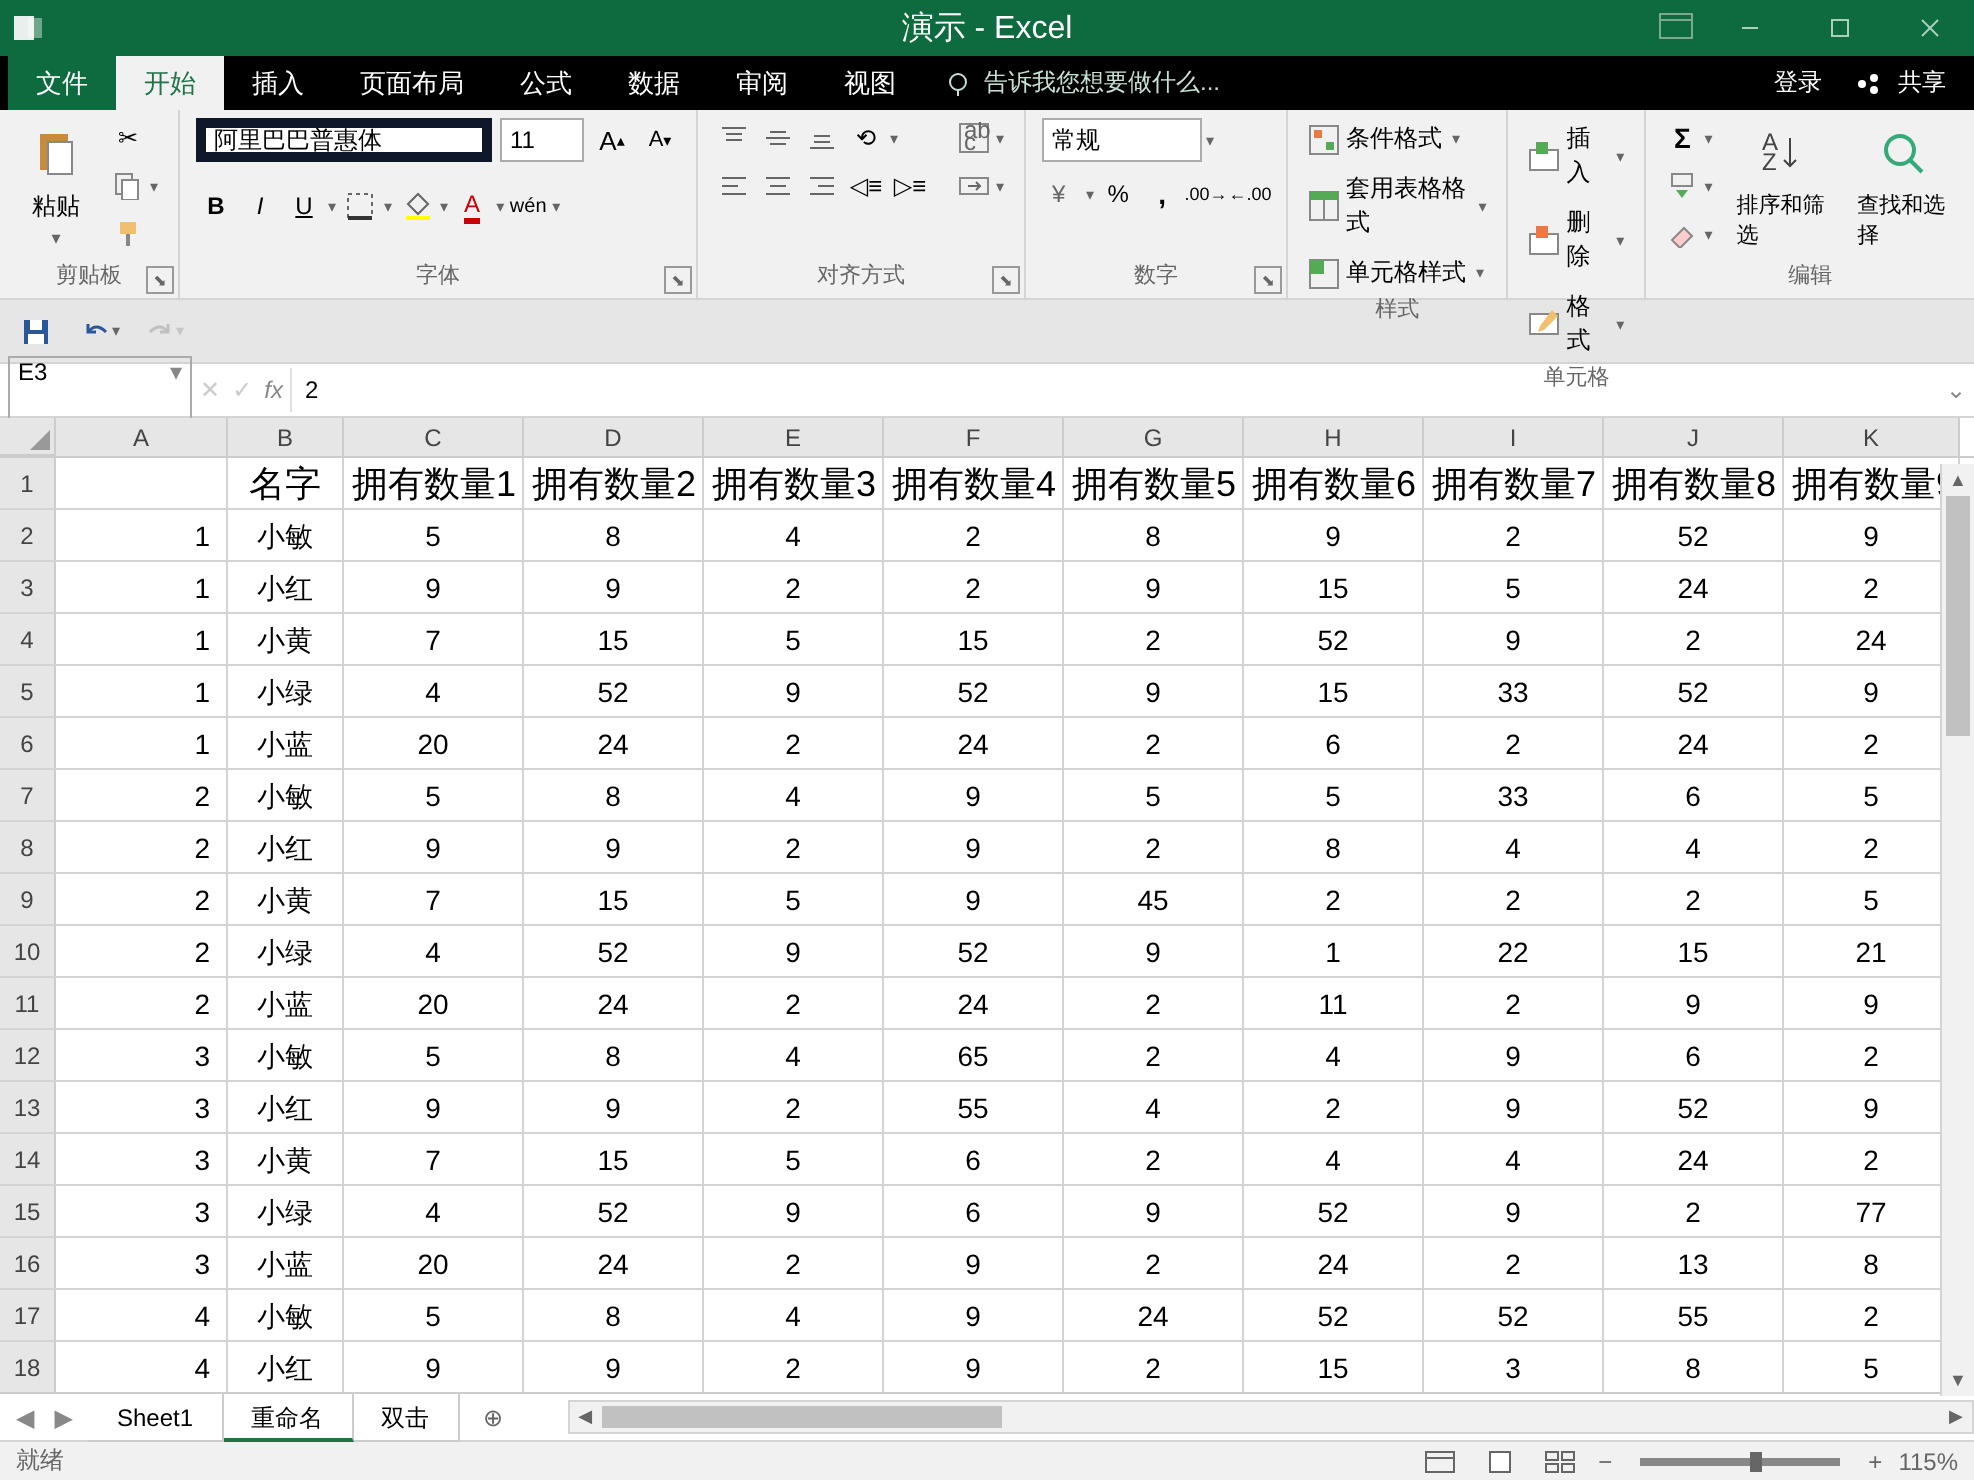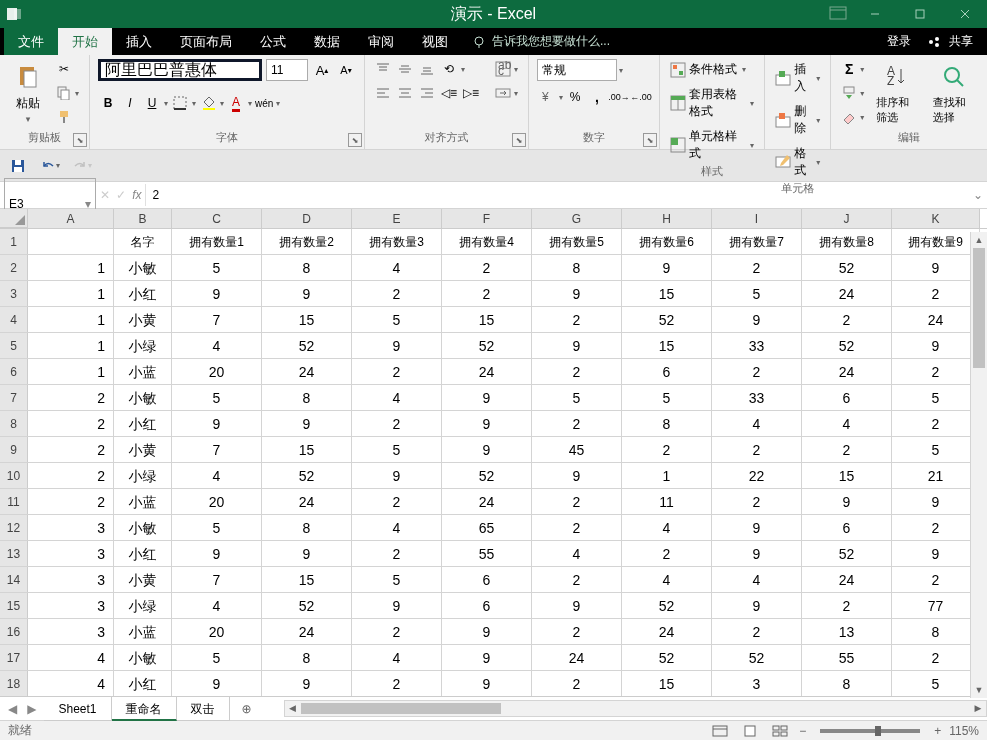--- a/index.html
+++ b/index.html
@@ -22,43 +22,43 @@
 .share{display:flex;align-items:center;gap:8px}
 .ribbon{height:95px;background:#f1f1f1;border-bottom:1px solid #d4d4d4;display:flex}
 .group{border-right:1px solid #d4d4d4;padding:4px 8px 2px;display:flex;flex-direction:column;position:relative}
 .group-label{font-size:11px;color:#666;text-align:center;margin-top:auto;padding-bottom:2px}
 .group-body{flex:1;display:flex;gap:6px;align-items:flex-start}
 .big-btn{display:flex;flex-direction:column;align-items:center;gap:2px;padding:2px 4px;cursor:pointer}
 .big-btn .icn{width:32px;height:32px;display:flex;align-items:center;justify-content:center}
 .small-stack{display:flex;flex-direction:column;gap:4px}
 .small-btn{display:flex;align-items:center;gap:3px;padding:2px;cursor:pointer}
 .small-btn .icn{width:16px;height:16px;display:flex;align-items:center;justify-content:center}
-.font-select{width:164px;height:22px;border:3px solid #0f172a;background:#fff;padding:0 4px;font-size:16px}
+.font-select{width:148px;height:22px;border:5px solid #0f172a;background:#fff;padding:0 4px;font-size:12px}
 .size-select{width:42px;height:22px;border:1px solid #ababab;background:#fff;padding:0 4px;font-size:12px;text-align:left}
 .font-row{display:flex;gap:4px;margin-bottom:6px;align-items:center}
 .btn-row{display:flex;gap:2px;align-items:center}
 .fmt-btn{width:20px;height:20px;display:flex;align-items:center;justify-content:center;cursor:pointer;font-family:Arial;border:1px solid transparent}
 .launcher{position:absolute;right:2px;bottom:2px;width:14px;height:14px;border:1px solid #999;display:flex;align-items:center;justify-content:center;font-size:8px;color:#666}
 .qat{height:32px;background:#e6e6e6;border-bottom:1px solid #d4d4d4;display:flex;align-items:center;padding:0 8px;gap:12px}
 .qat-btn{width:20px;height:20px;display:flex;align-items:center;justify-content:center;cursor:pointer}
 .formula-bar{height:27px;background:#fff;border-bottom:1px solid #d4d4d4;display:flex;align-items:center}
-.name-box{width:92px;height:34px;border:1px solid #ababab;margin-left:4px;padding:0 4px;display:flex;align-items:flex-end;position:relative}
+.name-box{width:92px;height:34px;border:1px solid #ababab;margin-left:4px;padding:0 4px;display:flex;align-items:flex-start;position:relative}
 .name-box::after{content:"▾";position:absolute;right:4px;color:#888}
 .fx-btns{display:flex;padding:0 4px;gap:6px;align-items:center;color:#888}
 .fx-input{flex:1;height:22px;padding:0 6px;display:flex;align-items:center;border-left:1px solid #e0e0e0}
 .fx-expand{width:18px;color:#888;text-align:center}
 .grid-area{position:relative;overflow:hidden;background:#fff}
 .col-headers{display:flex;height:20px;border-bottom:1px solid #ccc}
 .corner{width:28px;background:#e6e6e6;border-right:1px solid #ccc;border-bottom:1px solid #ccc;position:relative}
 .corner::after{content:"";position:absolute;right:2px;bottom:2px;border:5px solid transparent;border-right-color:#999;border-bottom-color:#999}
 .col-h{background:#e6e6e6;border-right:1px solid #ccc;text-align:center;line-height:20px;color:#444;flex-shrink:0}
 .row{display:flex;height:26px;border-bottom:1px solid #d4d4d4}
 .row-h{width:28px;background:#e6e6e6;border-right:1px solid #ccc;text-align:center;line-height:26px;color:#444;flex-shrink:0}
 .cell{border-right:1px solid #d4d4d4;padding:0 4px;line-height:26px;text-align:center;font-size:14px;flex-shrink:0;overflow:hidden;white-space:nowrap}
-.cell.header-cell{font-size:12px}
+.cell.header-cell{font-size:18px}
 .cell.num{text-align:right;padding-right:8px}
 .cell.name{text-align:center;padding-left:4px}
 .scrollbar-v{position:absolute;right:0;top:232px;bottom:44px;width:17px;background:#f1f1f1;border-left:1px solid #d4d4d4}
 .scrollbar-v .thumb{position:absolute;top:16px;left:2px;right:2px;height:120px;background:#c1c1c1}
 .scrollbar-v .arr{position:absolute;left:0;right:0;height:16px;text-align:center;line-height:16px;color:#666;font-size:9px}
 .sheet-tabs{height:24px;background:#fff;border-top:1px solid #ccc;display:flex;align-items:center}
 .tab-nav{display:flex;padding:0 4px;gap:2px;color:#888}
 .tab-nav span{padding:0 4px}
 .sheet-tab{padding:0 14px;height:24px;line-height:24px;border-right:1px solid #ccc;cursor:pointer;font-size:12px;border-bottom:1px solid #ccc;background:#fff}
 .sheet-tab.active{border-bottom:2px solid #217346;background:#fff}

